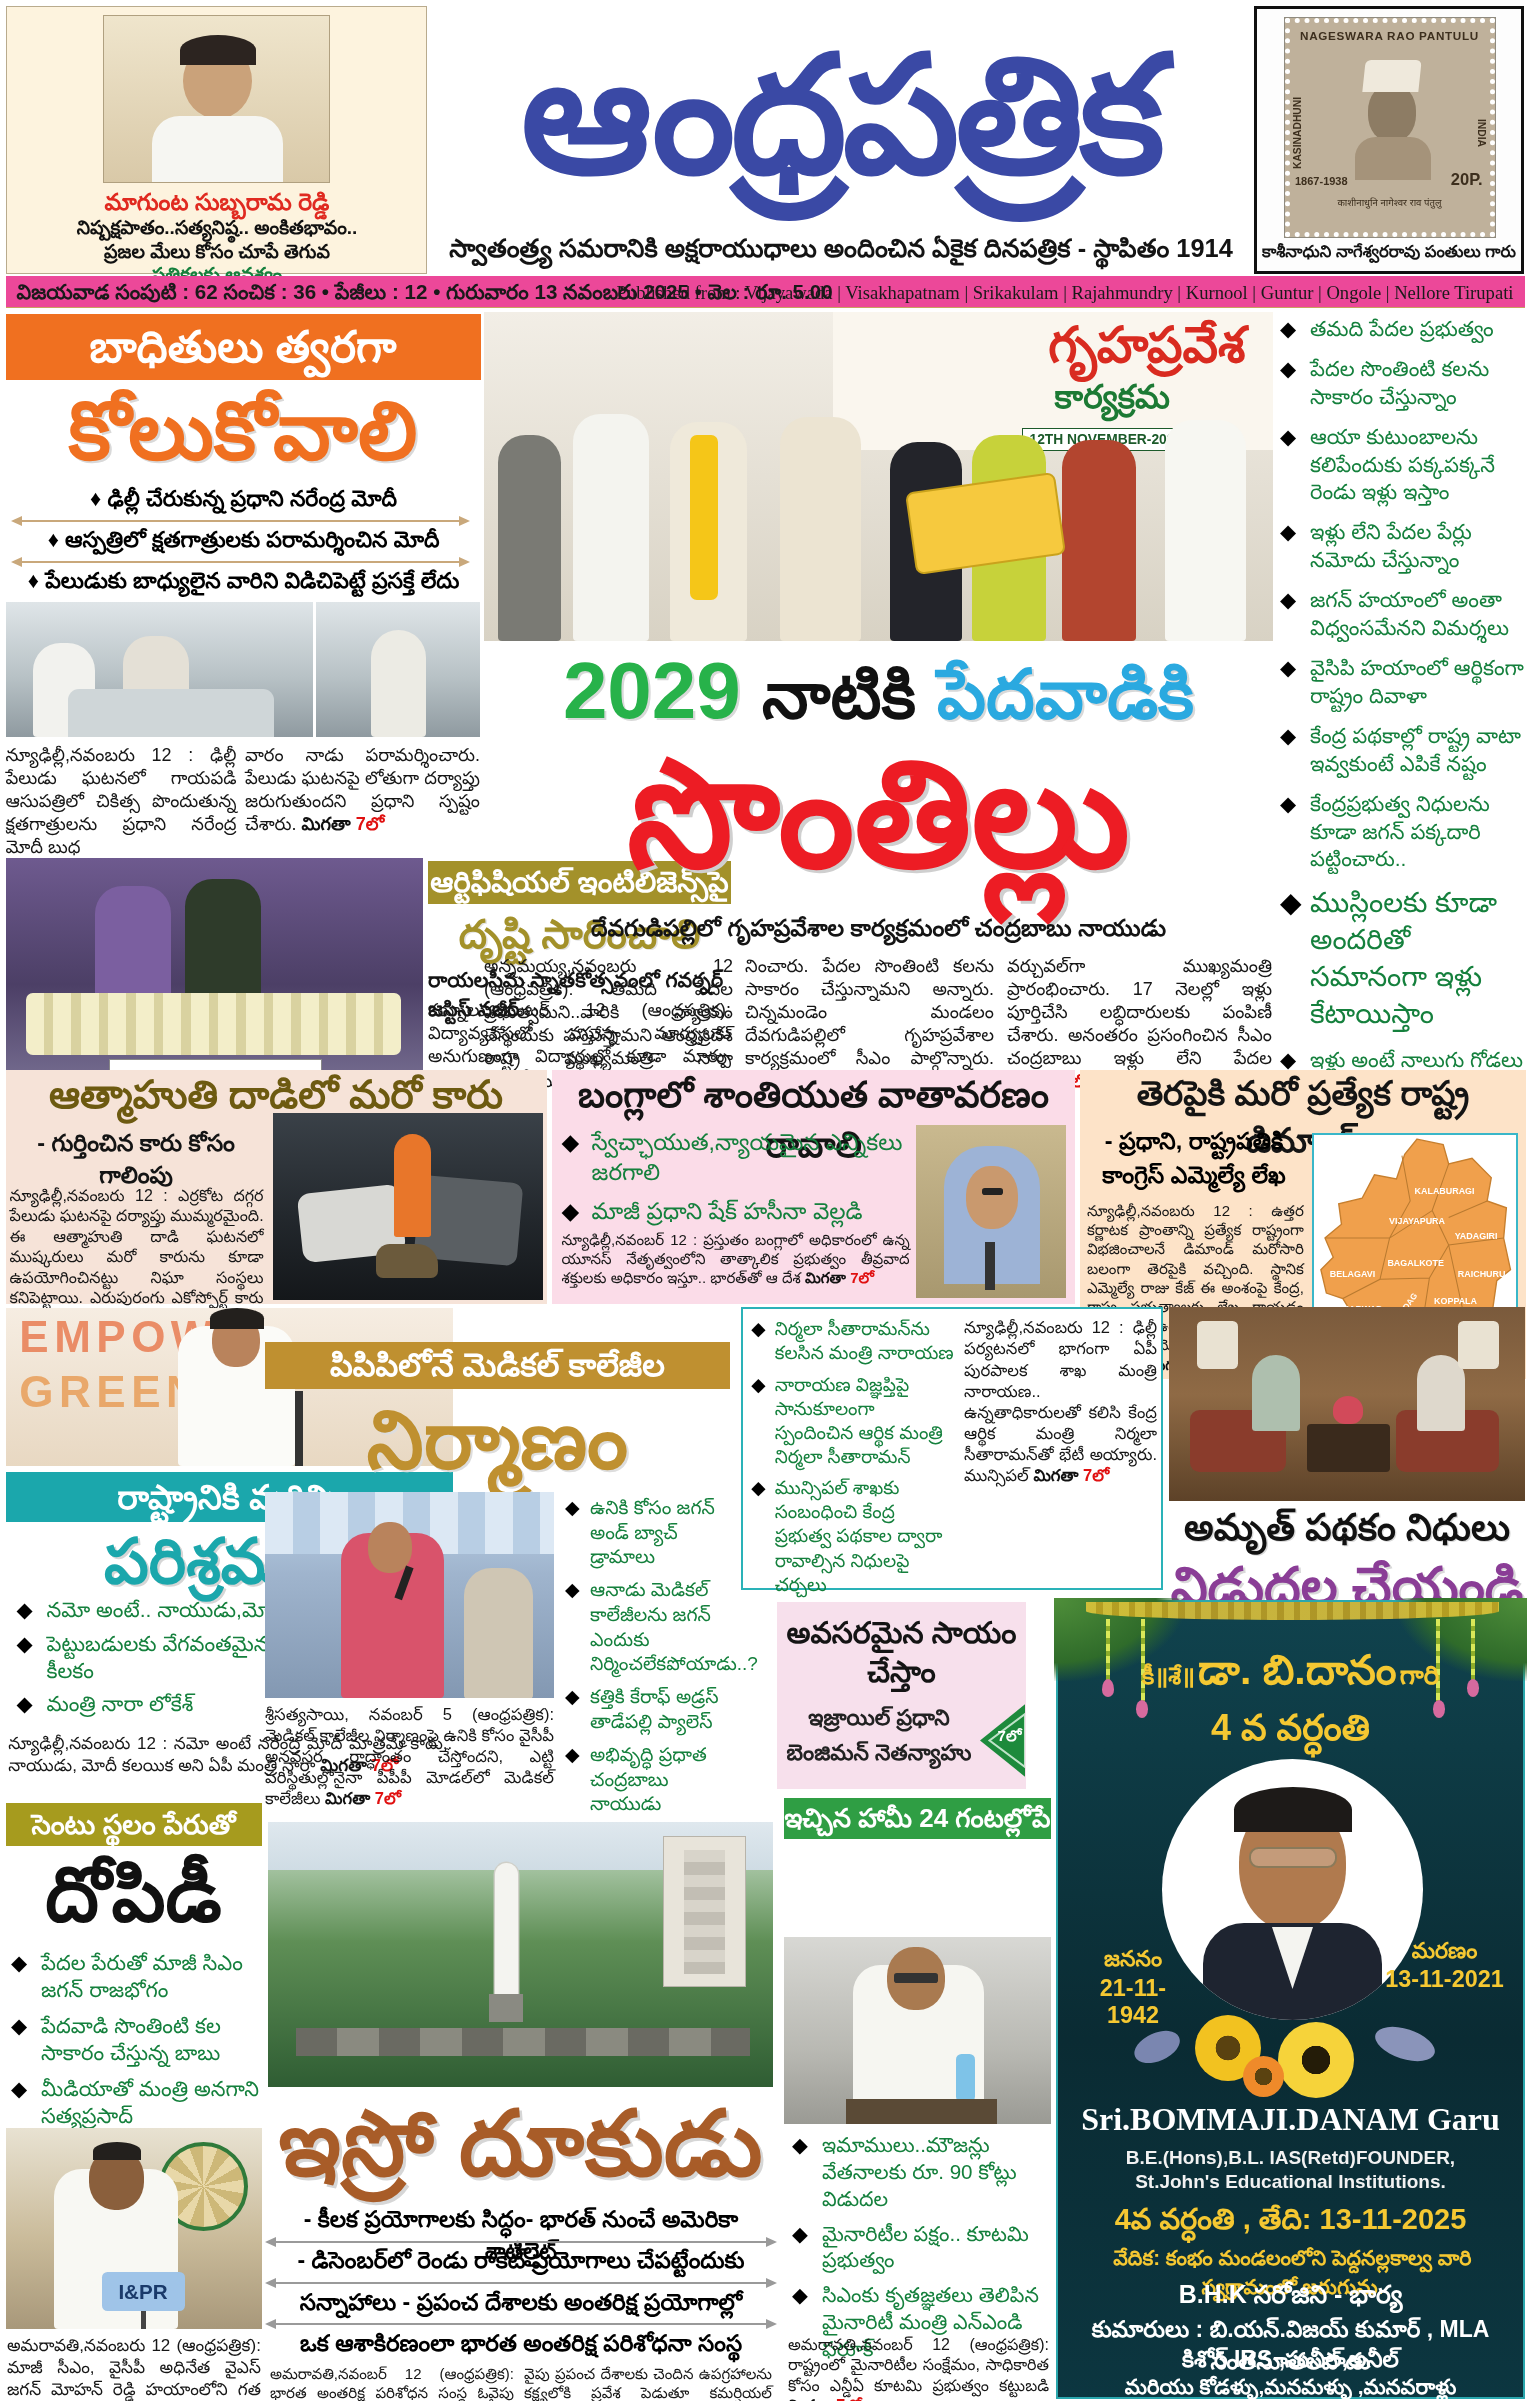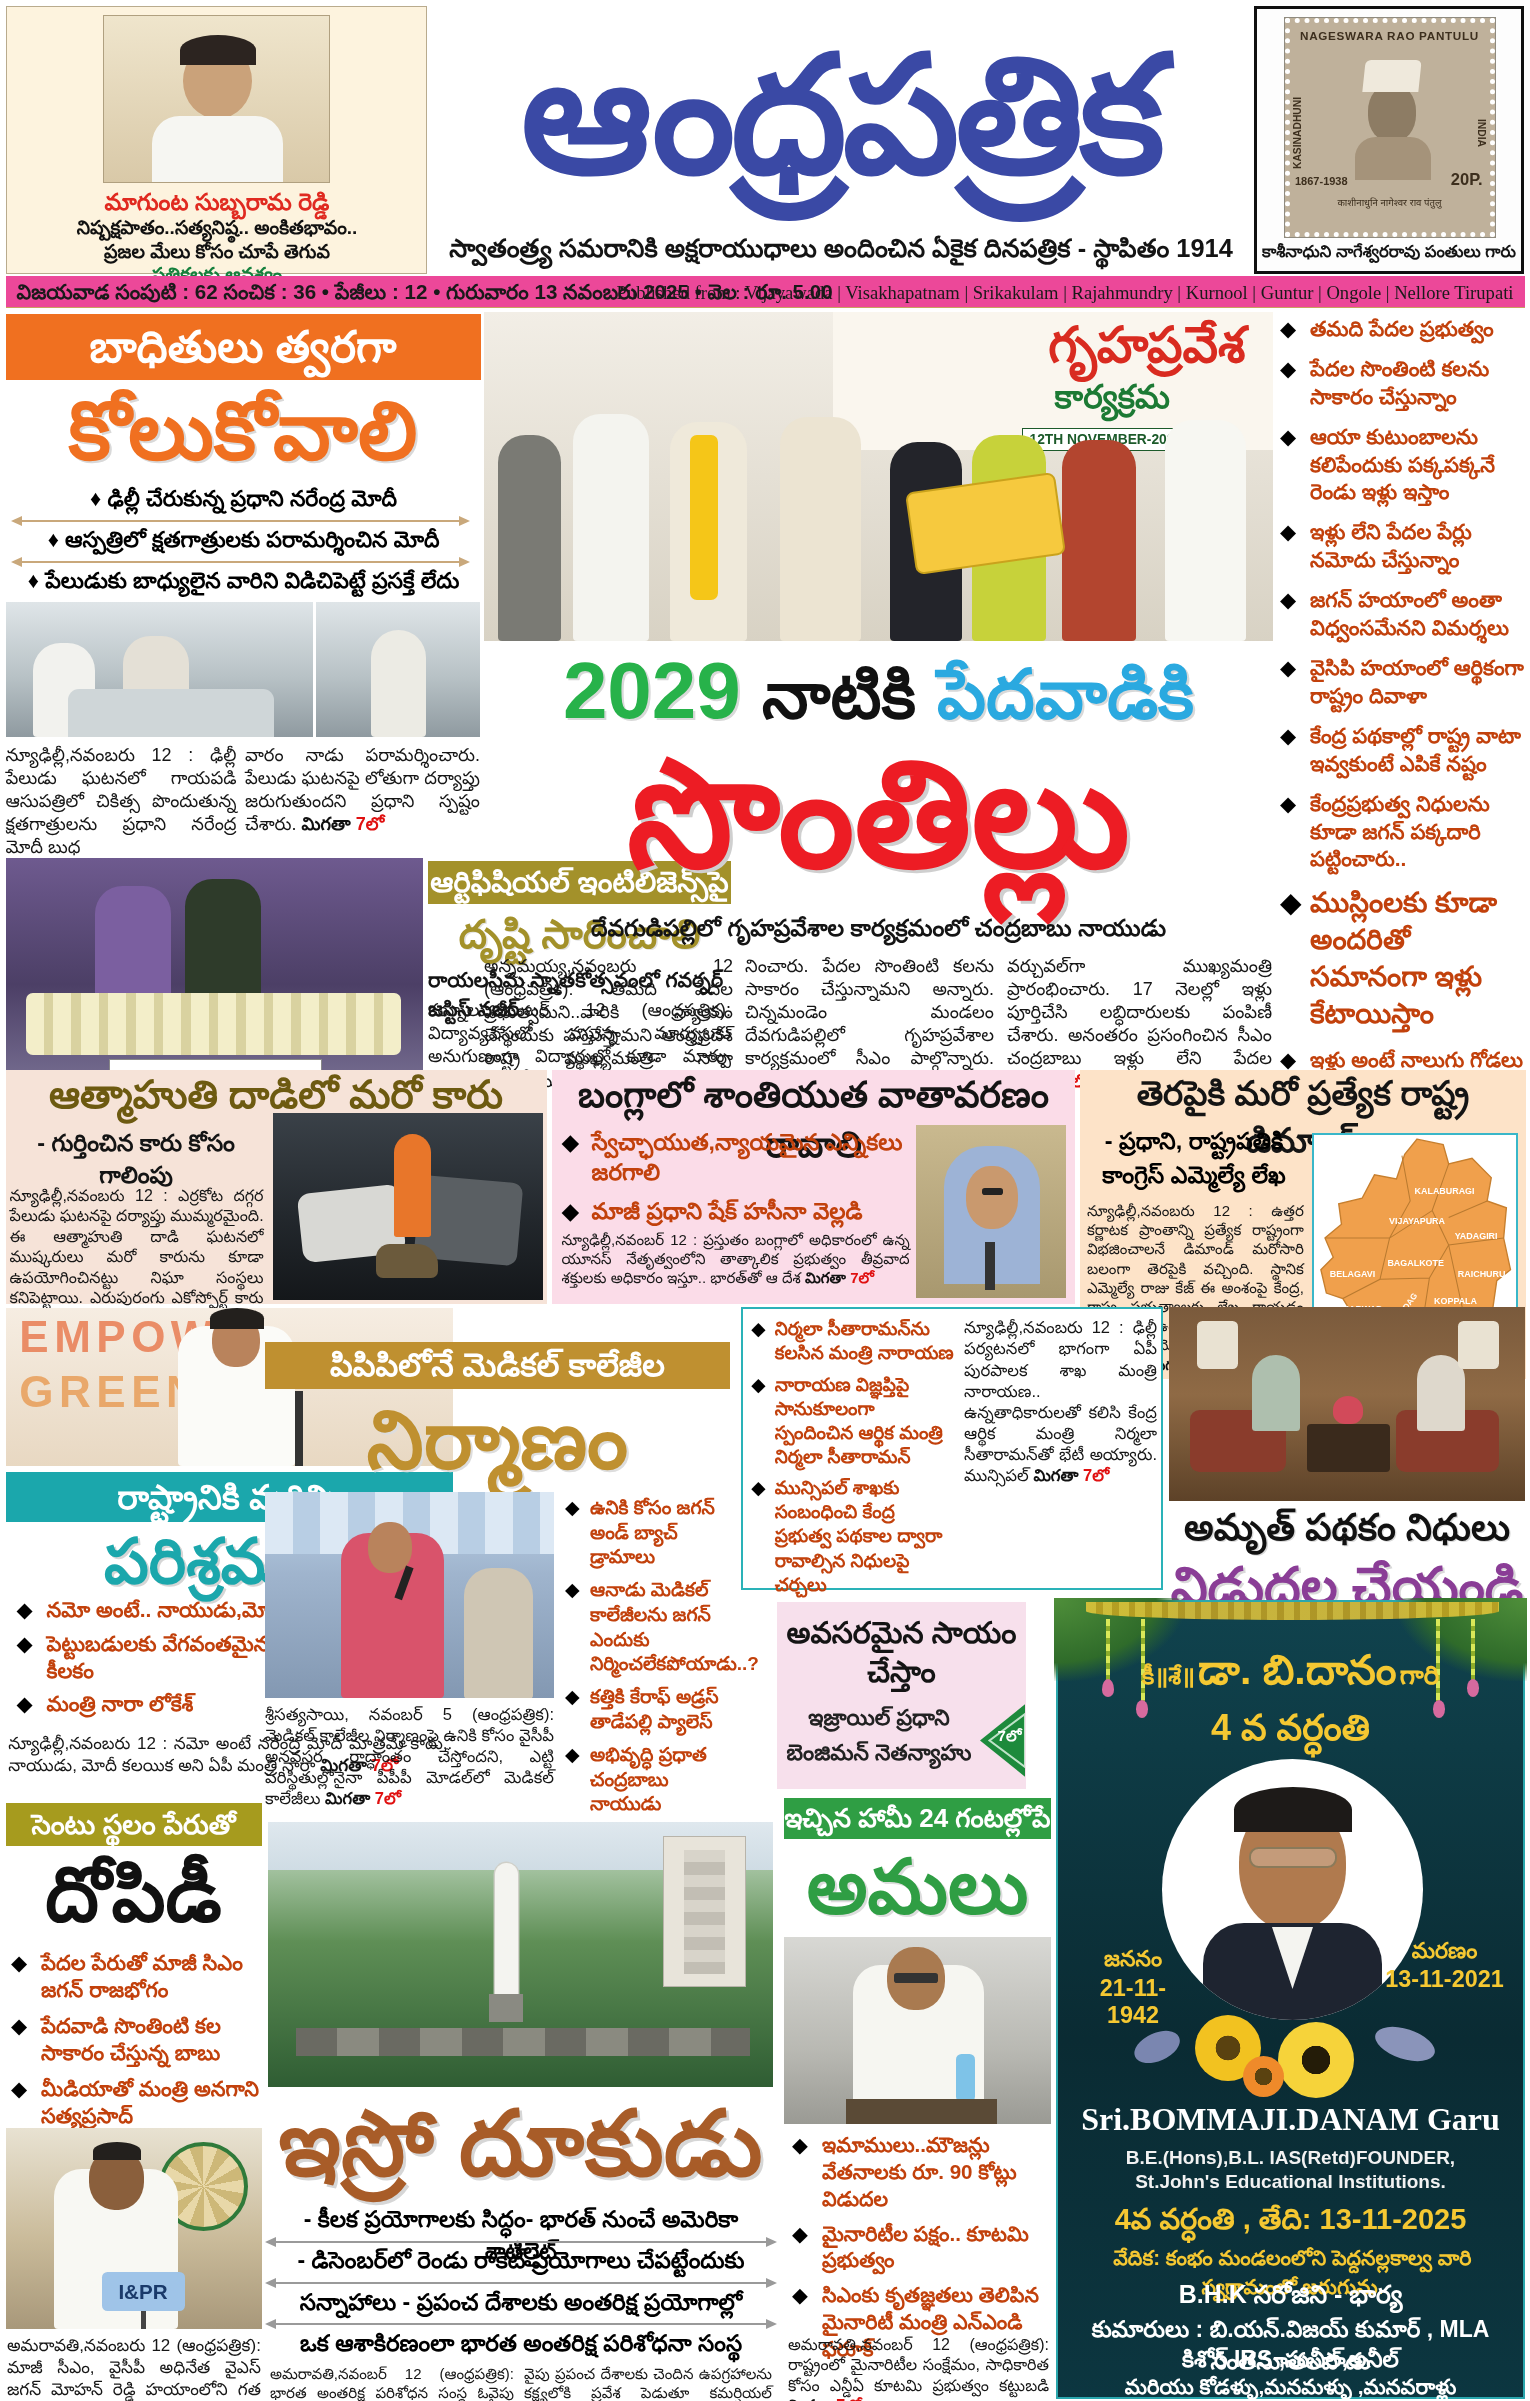--- a/index.html
+++ b/index.html
@@ -5,21 +5,21 @@
   * { margin:0; padding:0; box-sizing:border-box; }
   body { font-family:"Liberation Sans","DejaVu Sans",sans-serif; background:#e8e8e8; }
   .page { position:relative; width:1530px; height:2401px; background:#fff; overflow:hidden; margin:0 auto; }
   .abs { position:absolute; }
   .ctr { text-align:center; }
   .b { font-weight:bold; }
   .more { font-weight:bold; color:#111; white-space:nowrap; }
   .more .mp { color:#e01010; }
   p.body { font-size:18px; line-height:1.28; color:#161616; text-align:justify; }
   ul { list-style:none; }
-  li.dia { position:relative; padding-left:30px; font-weight:bold; color:#c2410c; }
+  li.dia { position:relative; padding-left:30px; font-weight:normal; color:#15803d; }
   li.dia::before { content:"◆"; position:absolute; left:0; top:0; color:#000; }
   .arrowline { height:2.1px; background:#c9a87b; position:absolute; }
   .arrowline::before,.arrowline::after{ content:""; position:absolute; top:-4.1px; border-top:5.5px solid transparent; border-bottom:5.5px solid transparent; }
   .arrowline::before{ left:-9.6px; border-right:11px solid #c9a87b; }
   .arrowline::after{ right:-9.6px; border-left:11px solid #c9a87b; }
   .garrow { height:2.1px; background:#9a9a9a; position:absolute; }
   .garrow::before,.garrow::after{ content:""; position:absolute; top:-4.1px; border-top:5.5px solid transparent; border-bottom:5.5px solid transparent; }
   .garrow::before{ left:-9.6px; border-right:11px solid #9a9a9a; }
   .garrow::after{ right:-9.6px; border-left:11px solid #9a9a9a; }
   .ph { position:absolute; overflow:hidden; }
@@ -289,21 +289,20 @@
     <div class="abs" style="right:1.4px;top:102px;width:45px;height:73px;">
       <svg width="45" height="73" viewBox="0 0 66 106">
         <polygon points="66,0 66,106 0,53" fill="#1d8a3c"></polygon>
         <polygon points="66,14 66,92 14,53" fill="none" stroke="#bfe3c8" stroke-width="3"></polygon>
       </svg>
       <span class="abs b" style="right:1.4px;top:23.4px;width:27.5px;text-align:center;font-size:15px;color:#fff;">7లో</span>
     </div>
   </div>
 
   <div class="abs ctr b" style="left:784px;top:1798px;width:267px;height:41px;background:#2f9e44;color:#fff;font-size:26px;line-height:41px;">ఇచ్చిన హామీ 24 గంటల్లోపే</div>
-  <div class="abs ctr b" style="left:784px;top:1844px;width:267px;font-size:76px;line-height:85px;color:#2f9e44;text-shadow:2.1px 2.1px 0 #ddd;">అమలు</div>
   <div class="ph" style="left:784px;top:1937px;width:267px;height:187px;background:linear-gradient(180deg,#d8d8d4,#b9b9b3 60%,#9a9a94);">
     <div class="sil" style="left:69px;top:27.5px;width:131px;height:160px;background:#f6f6f1;"></div>
     <div class="abs" style="left:103px;top:9.6px;width:58px;height:63px;border-radius:46%;background:#a9744e;background:#a97a50;"></div>
     <div class="abs" style="left:110px;top:36px;width:44px;height:9.6px;background:#333;border-radius:2.8px;"></div>
     <div class="abs" style="left:172px;top:117px;width:19px;height:48px;background:#7ec3e8;border-radius:5.5px;"></div>
     <div class="abs" style="left:62px;top:162px;width:151px;height:25px;background:#5a4a36;"></div>
   </div>
   <ul class="abs" style="left:792px;top:2132px;width:256px;">
     <li class="dia" style="font-size:20.6px;line-height:1.3;margin-bottom:8.3px;">ఇమాములు..మౌజన్లు వేతనాలకు రూ. 90 కోట్లు విడుదల</li>
     <li class="dia" style="font-size:20.6px;line-height:1.3;margin-bottom:8.3px;">మైనారిటీల పక్షం.. కూటమి ప్రభుత్వం</li>

